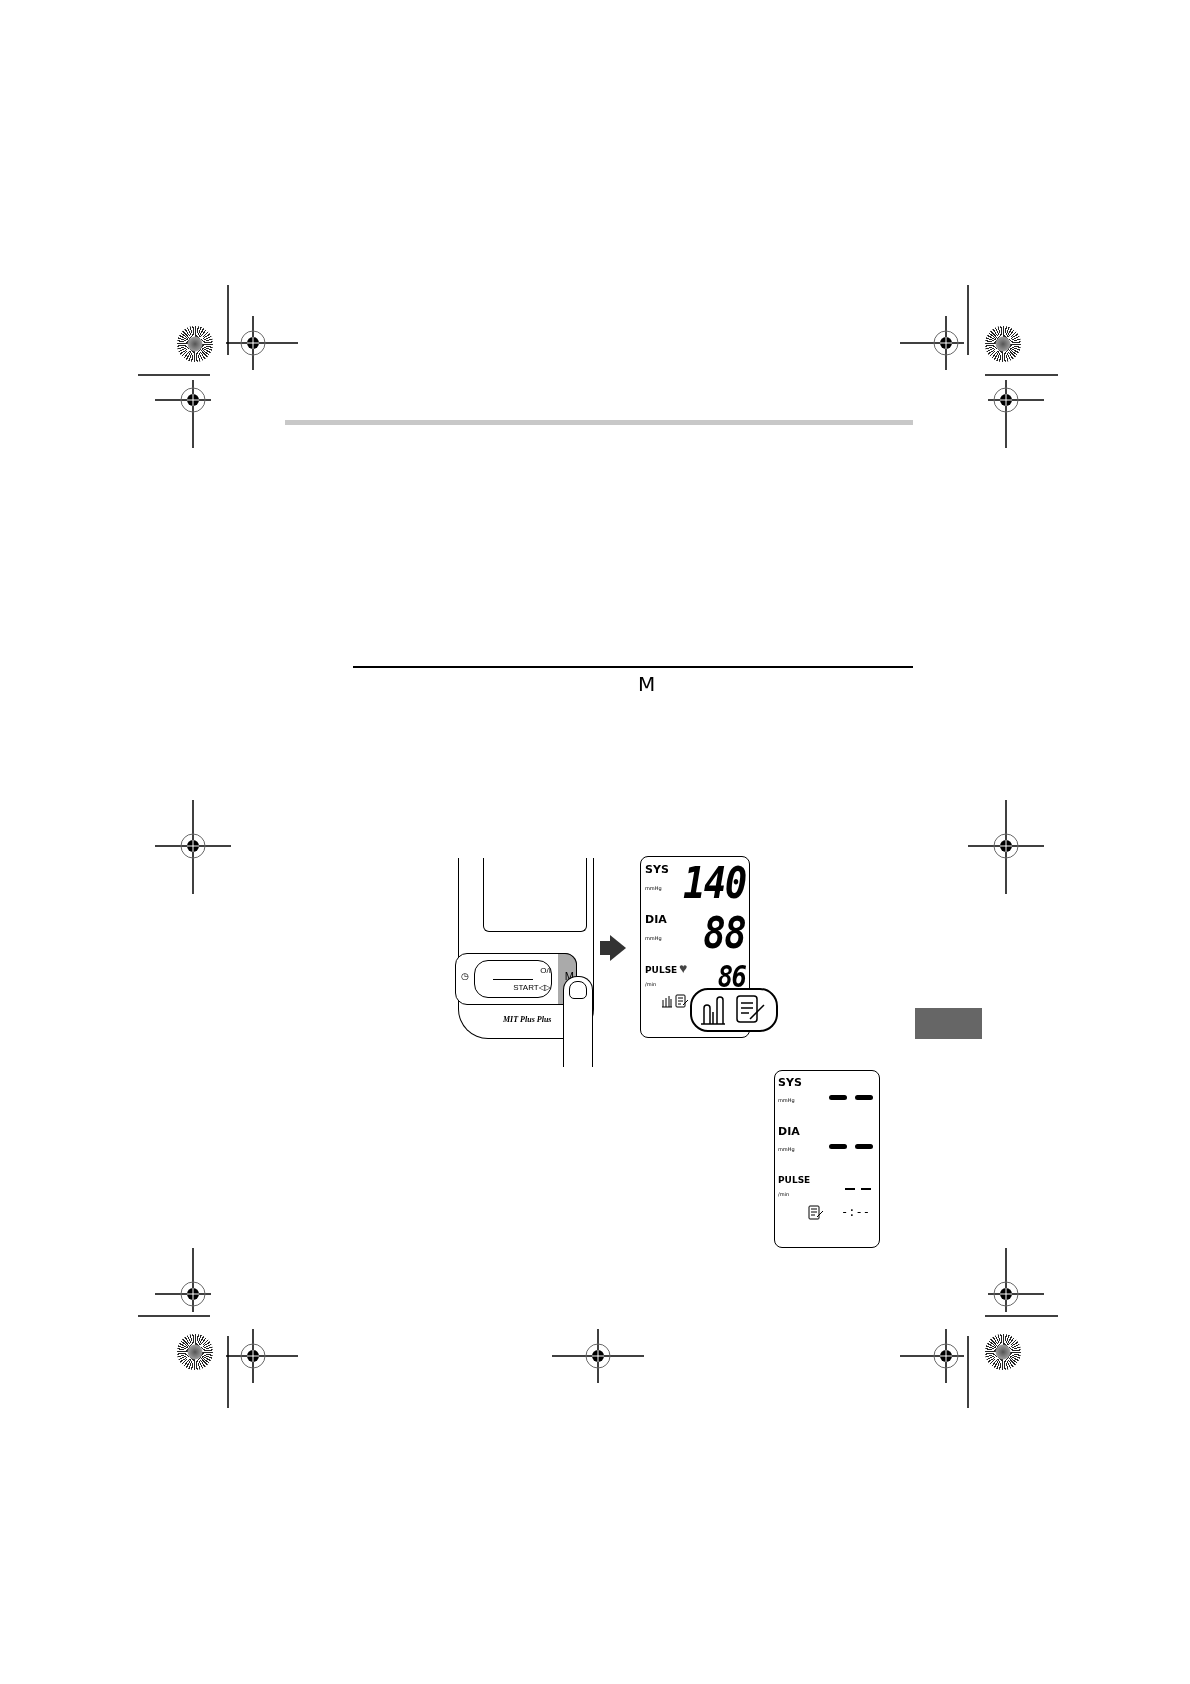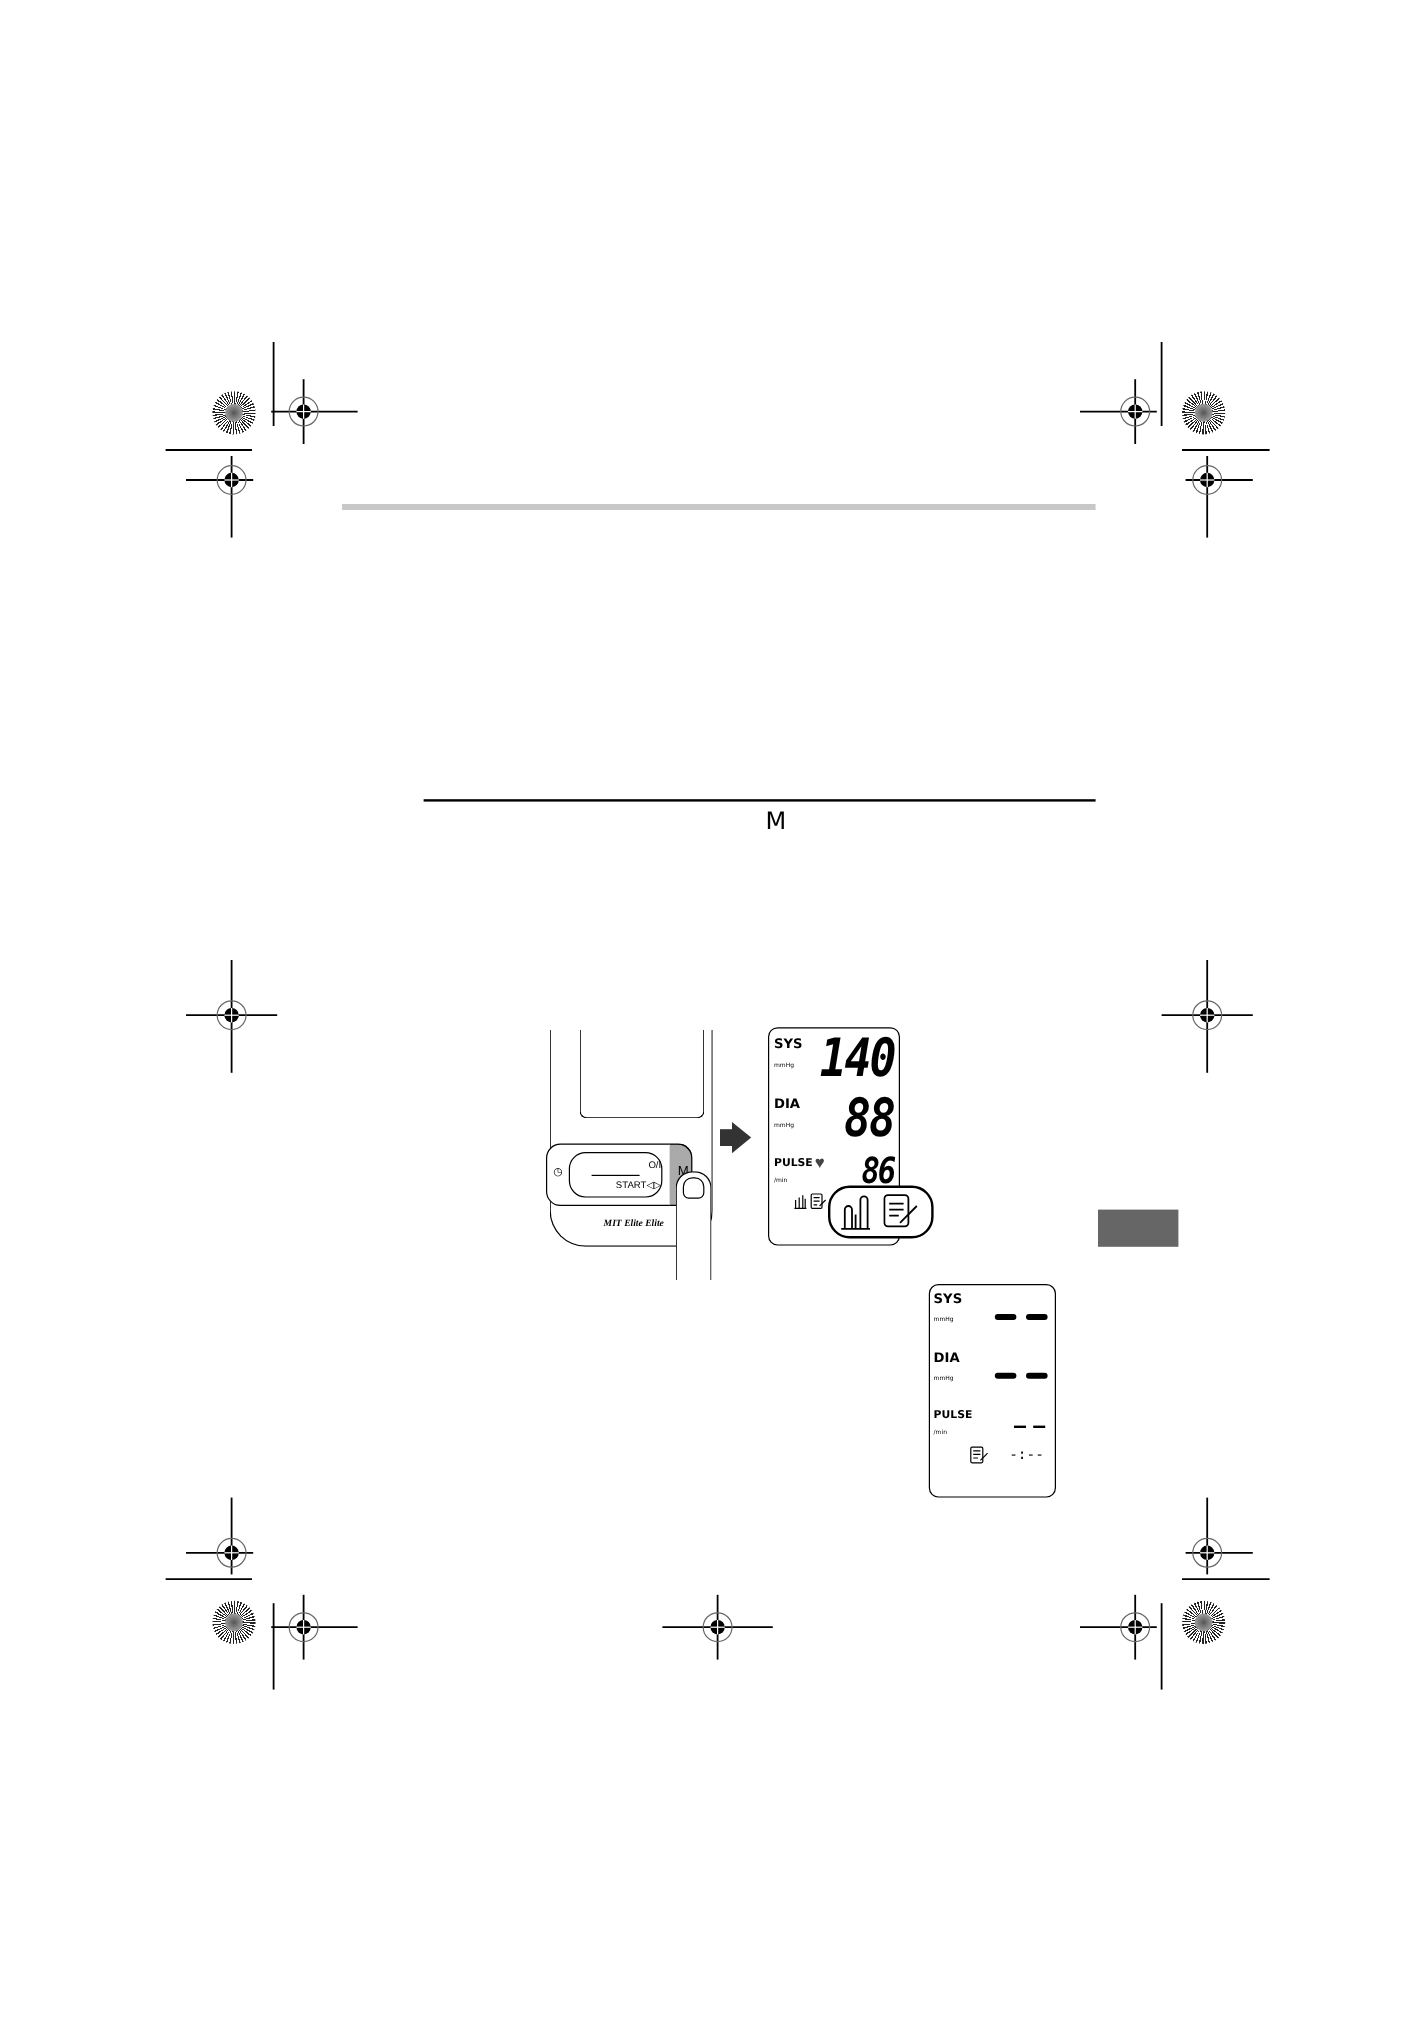--- a/index.html
+++ b/index.html
@@ -165,21 +165,21 @@
     <span class="timer">◷</span>
     <div class="start-btn">
       <div style="margin-top:4px;">O/I</div>
       <span class="sep"></span>
       <div>START◁▷</div>
     </div>
     <div class="panel-m">
       <span class="mkey">M</span>
     </div>
   </div>
-  <div class="brand">MIT Elite Elite</div>
+  <div class="brand">MIT Plus Plus</div>
 </div>
 <div class="finger" style="left:563px;top:976px;height:90px;">
   <div class="finger-nail"></div>
 </div>
 
 <div class="arrow-stem"></div>
 <div class="arrow"></div>
 
 <div class="lcd" style="left:640px;top:856px;width:108px;height:180px;">
   <span class="lbl" style="left:4px;top:6px;">SYS</span>

